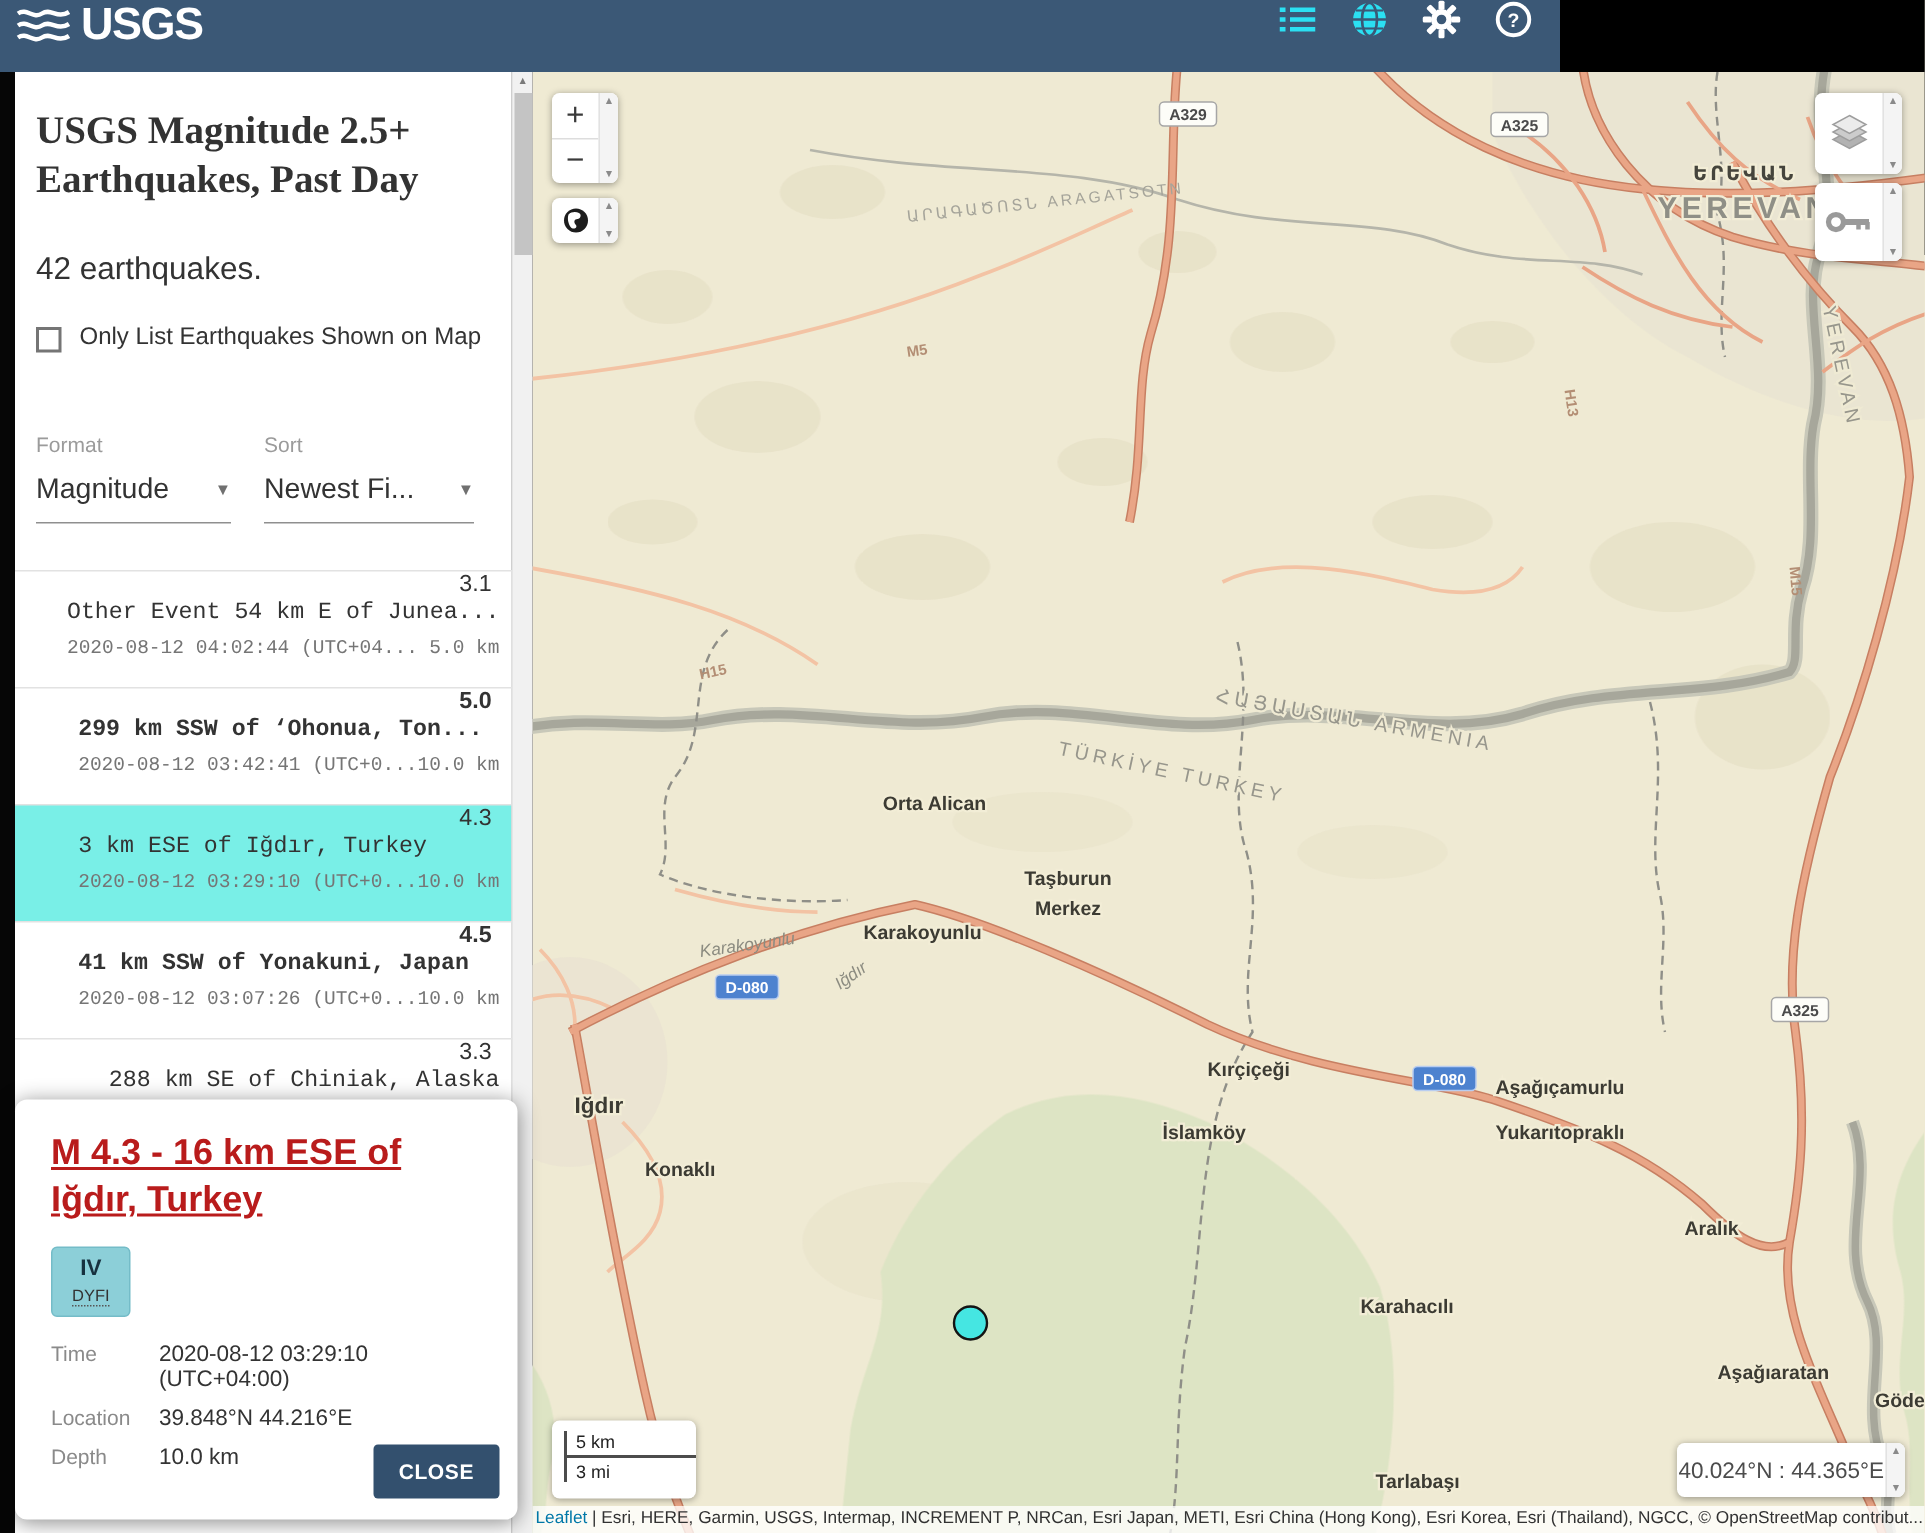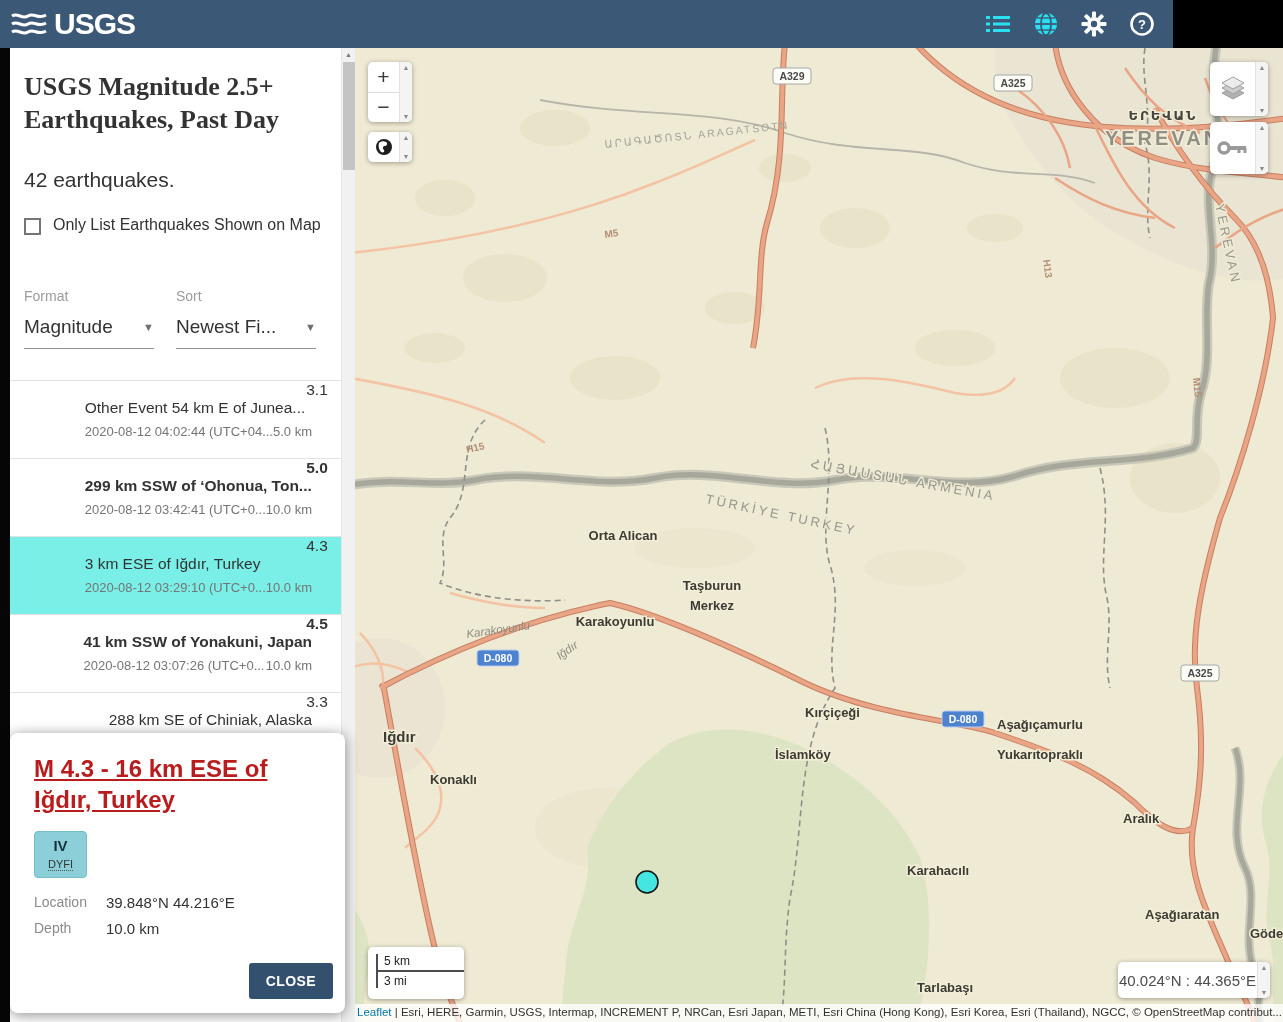--- a/index.html
+++ b/index.html
@@ -1,21 +1,21 @@
 <!DOCTYPE html>
 <html><head>
 <meta charset="utf-8">
 <style>
   * { margin:0; padding:0; box-sizing:border-box; }
   html,body { width:1283px; height:1022px; overflow:hidden; background:#000; }
   body { font-family:"Liberation Sans","DejaVu Sans",sans-serif; position:relative; }
 
   
-  .header { position:absolute; left:0; top:0; width:1173px; height:48px; background:#3b5876;
-            display:flex; align-items:center; padding:0 18px 0 10px; z-index:50; }
+  .header { position:absolute; left:0; top:0; width:1040px; height:48px; background:#3b5876;
+            display:flex; align-items:flex-start; padding:0 18px 0 10px; z-index:50; }
   .logo { display:flex; align-items:center; gap:6px; }
   .logo-text { color:#fff; font-weight:800; font-size:30px; letter-spacing:-1px; }
   .header-spacer { flex:1; }
   .header-icons { display:flex; align-items:center; gap:22px; }
   .hicon { width:26px; height:26px; display:flex; align-items:center; justify-content:center; cursor:pointer; }
 
   
   .sidebar { position:absolute; left:10px; top:48px; width:331px; height:974px; background:#fff; z-index:10; }
   .sb-title { position:absolute; top:22px; left:14px; right:14px;
               font-family:"Liberation Serif","DejaVu Serif",serif; font-weight:700;
@@ -27,21 +27,21 @@
   .sb-select-label { position:absolute; font-size:14px; color:#9b9b9b; }
   .sb-select { position:absolute; font-size:19px; color:#333; width:130px; cursor:pointer;
                border-bottom:1px solid #8f8f8f; padding-bottom:10px;
                display:flex; justify-content:space-between; align-items:center; }
   .caret { font-size:11px; color:#707070; }
 
   .eq-list { position:absolute; top:332px; left:0; right:0; }
   .eq-item { height:78px; border-top:1px solid #e2e2e2; display:flex; align-items:flex-end; cursor:pointer; background:#fff;flex-direction:column; }
   .eq-item.selected { background:#79efe7; }
   .eq-mag { width:48px; text-align:center; font-size:15.5px; color:#333; flex:none; }
-  .eq-body { flex:1; padding-right:29px; min-width:0; }
+  .eq-body { flex:1; padding-right:8px; min-width:0;font-family:Liberation Mono, monospace; }
   .eq-title { font-size:15.5px; color:#333; margin-bottom:7px; white-space:nowrap; overflow:hidden; }
   .eq-item.bold .eq-title, .eq-item.bold .eq-mag { font-weight:700; }
   .eq-meta { display:flex; justify-content:space-between; font-size:13px; color:#757575; }
 
   .sb-scrollbar { position:absolute; left:341px; top:48px; width:14px; height:974px;
                   background:#f1f1f1; border-left:1px solid #e5e5e5; z-index:11; }
   .sb-scroll-arrow { width:100%; text-align:center; font-size:7px; color:#7a7a7a; padding:3px 0; }
   .sb-thumb { position:absolute; left:1px; top:14px; width:12px; height:108px; background:#c4c4c4; }
 
   
@@ -471,20 +471,24 @@
   <div class="popup-title">
     <div>M 4.3 - 16 km ESE of</div>
     <div>Iğdır, Turkey</div>
   </div>
   <div class="popup-badge">
     <div class="badge-intensity">IV</div>
     <div class="badge-type">DYFI</div>
   </div>
   <div class="popup-rows">
     <div class="popup-row">
+      <div class="popup-row-label">Time</div>
+      <div class="popup-row-value">2020-08-12 03:29:10 (UTC+04:00)</div>
+    </div>
+    <div class="popup-row">
       <div class="popup-row-label">Location</div>
       <div class="popup-row-value">39.848°N 44.216°E</div>
     </div>
     <div class="popup-row">
       <div class="popup-row-label">Depth</div>
       <div class="popup-row-value">10.0 km</div>
     </div>
   </div>
   <button class="popup-close">CLOSE</button>
 </div>

